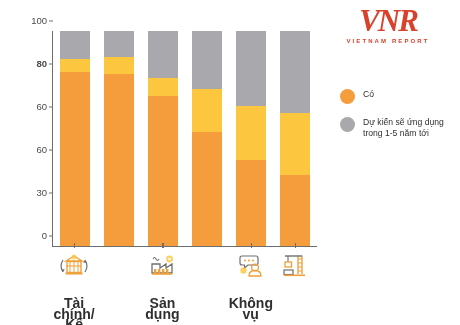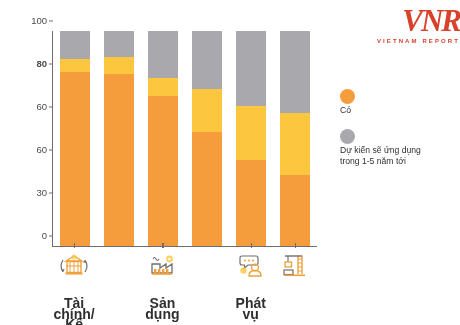--- a/index.html
+++ b/index.html
@@ -13,24 +13,24 @@
     position: relative;
     overflow: hidden;
     font-family: "Liberation Sans", sans-serif;
     color: #3b3b3b;
   }
 
   
   #logo {
     position: absolute;
     top: 6px;
-    right: 0;
+    right: 24px;
     width: 96px;
     height: 42px;
-    text-align: right;
+    text-align: center;
   }
   #logo .mark {
     font-family: "Liberation Serif", serif;
     font-weight: bold;
     font-size: 31px;
     line-height: 30px;
     letter-spacing: -2px;
     color: #d8412a;
     font-style: italic;
   }
@@ -129,21 +129,20 @@
   #legend {
     position: absolute;
     left: 340px;
     top: 88px;
     width: 118px;
   }
   .legend-row {
     display: flex;
     align-items: flex-start;
     margin-bottom: 12px;
-    flex-direction: column;
   }
   .legend-dot {
     width: 15px;
     height: 15px;
     border-radius: 50%;
     flex: 0 0 15px;
     margin-right: 8px;
     margin-top: 1px;
   }
   .legend-text {
@@ -246,21 +245,21 @@
     <svg width="30" height="28" viewBox="0 0 30 28">
       <path d="M6 4 L20 4 Q22 4 22 6 L22 11 Q22 13 20 13 L12 13 L8.5 16 L8.5 13 L6 13 Q4 13 4 11 L4 6 Q4 4 6 4 Z" fill="none" stroke="#6f6f6f" stroke-width="1.2"></path>
       <circle cx="9" cy="8.4" r="1" fill="#F0A03A"></circle>
       <circle cx="13" cy="8.4" r="1" fill="#F0A03A"></circle>
       <circle cx="17" cy="8.4" r="1" fill="#F0A03A"></circle>
       <circle cx="19" cy="15.5" r="3.4" fill="none" stroke="#F0A03A" stroke-width="1.3"></circle>
       <path d="M13 24 q0 -5.5 6 -5.5 q6 0 6 5.5 Z" fill="none" stroke="#F0A03A" stroke-width="1.3"></path>
       <circle cx="7.5" cy="18.5" r="3.2" fill="#FCC63F" opacity="0.8"></circle>
     </svg>
       </div>
-      <div class="xlabel">Phát vụ</div>
+      <div class="xlabel">Không vụ</div>
     </div>
     <div class="xcat" style="left: 83.3333%; width: 16.6667%;">
       <div class="xtickmark"></div>
       <div class="xicon">
     <svg width="30" height="28" viewBox="0 0 30 28">
       <line x1="18" y1="3.5" x2="18" y2="22" stroke="#F0A03A" stroke-width="1.4"></line>
       <line x1="22" y1="3.5" x2="22" y2="22" stroke="#F0A03A" stroke-width="1.4"></line>
       <line x1="18" y1="7" x2="22" y2="7" stroke="#F0A03A" stroke-width="1"></line>
       <line x1="18" y1="11" x2="22" y2="11" stroke="#F0A03A" stroke-width="1"></line>
       <line x1="18" y1="15" x2="22" y2="15" stroke="#F0A03A" stroke-width="1"></line>

